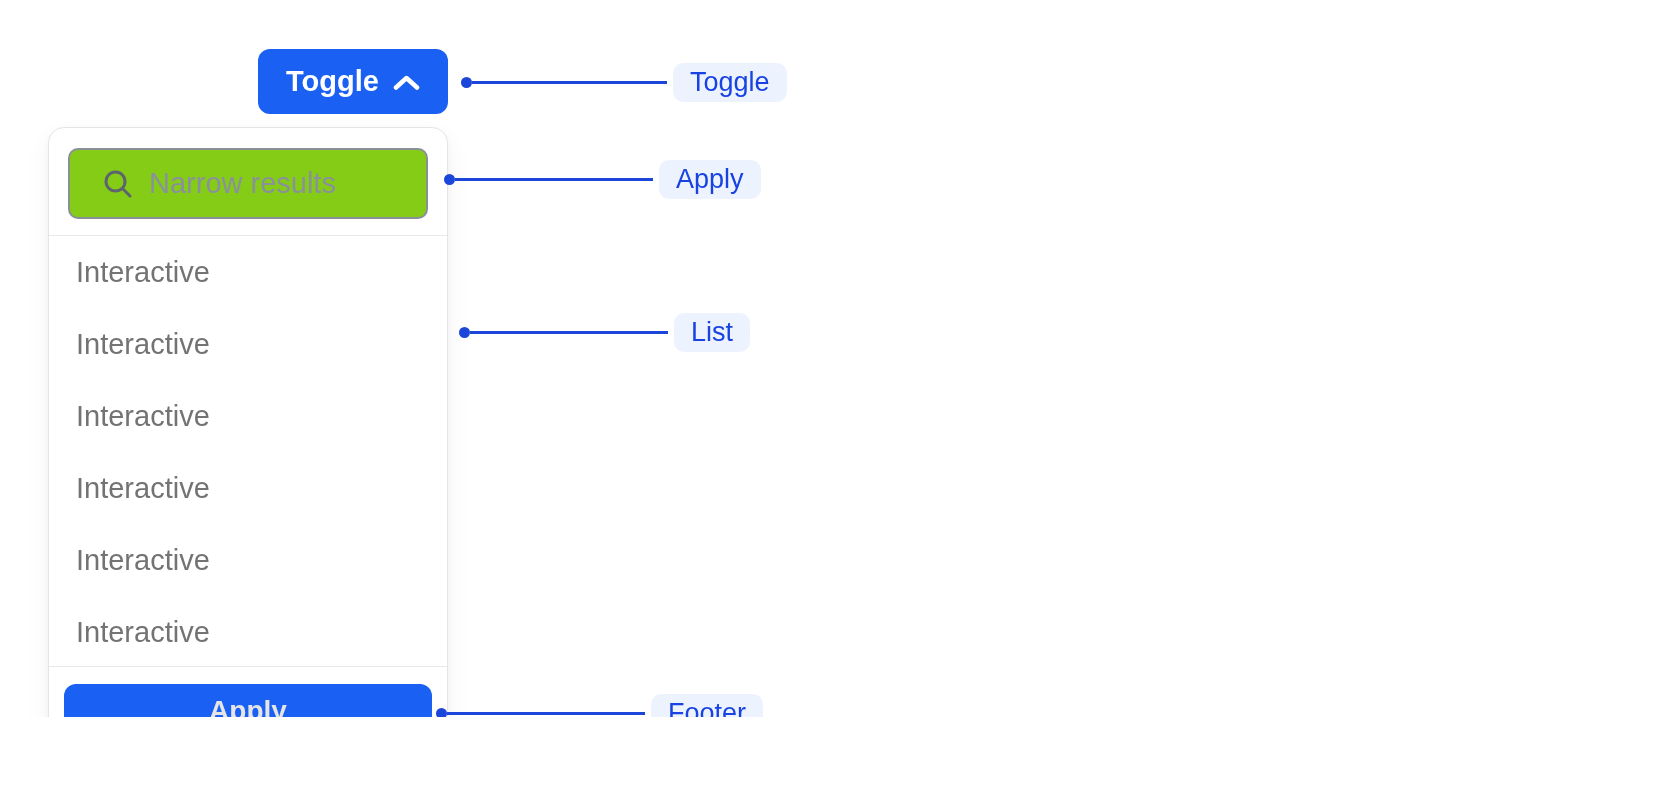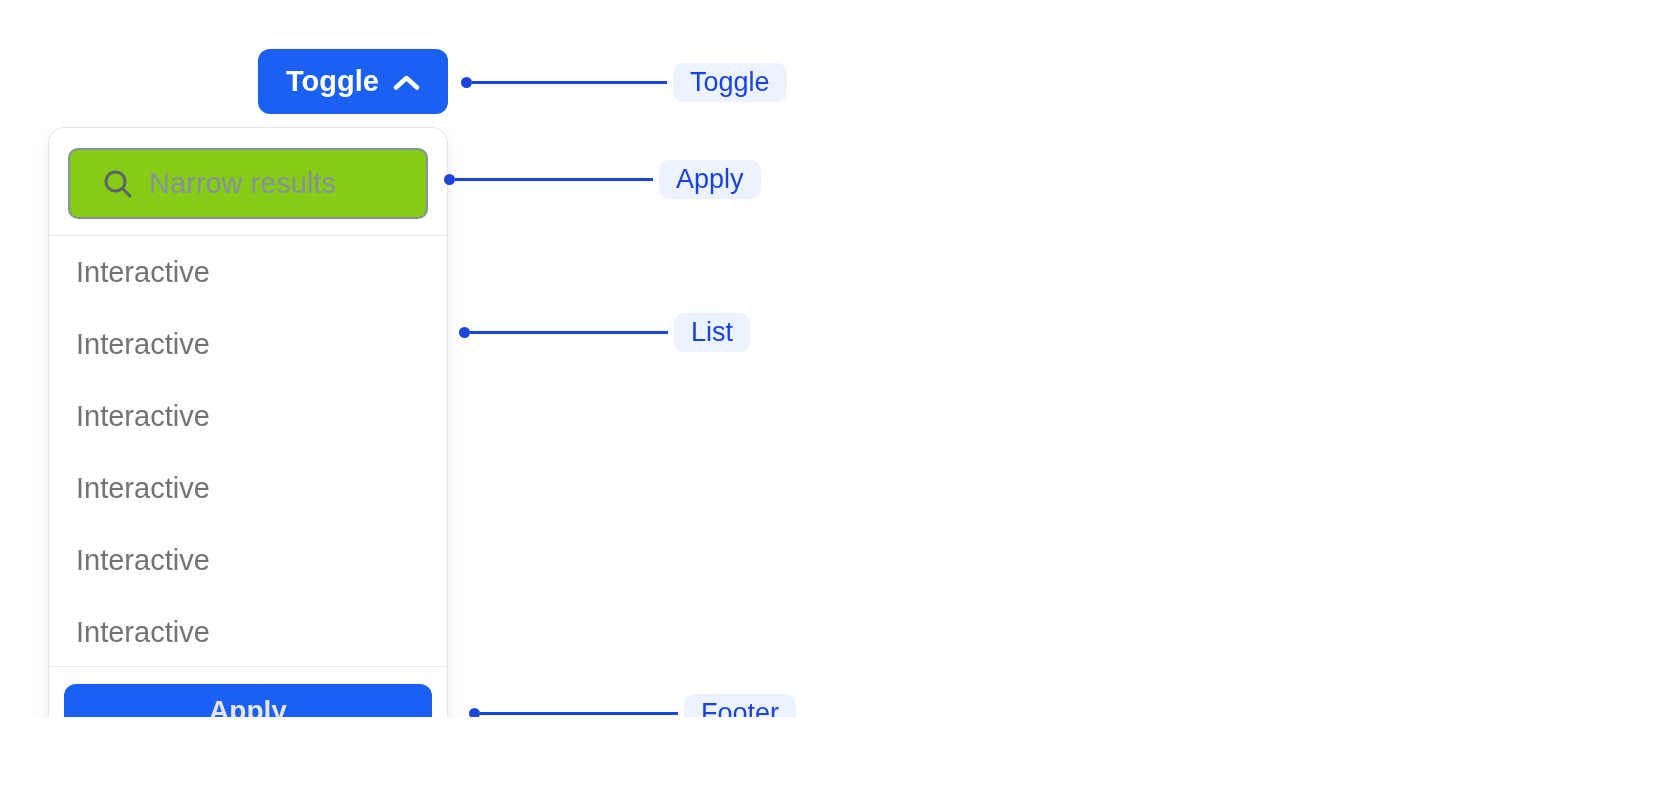--- a/index.html
+++ b/index.html
@@ -139,21 +139,21 @@
     font-size: 27px;
     font-weight: 500;
     white-space: nowrap;
   }
   #ann-toggle { left: 461px; top: 62px; }
   #ann-toggle .line { width: 195px; }
   #ann-header { left: 444px; top: 159px; }
   #ann-header .line { width: 198px; }
   #ann-list   { left: 459px; top: 312px; }
   #ann-list .line { width: 198px; }
-  #ann-footer { left: 469px; top: 693px; }
+  #ann-footer { left: 436px; top: 693px; }
   #ann-footer .line { width: 198px; }
 </style>
 </head>
 <body>
 
 <div class="canvas">
 
   <button class="toggle-btn">
     <span>Toggle</span>
     <span>

